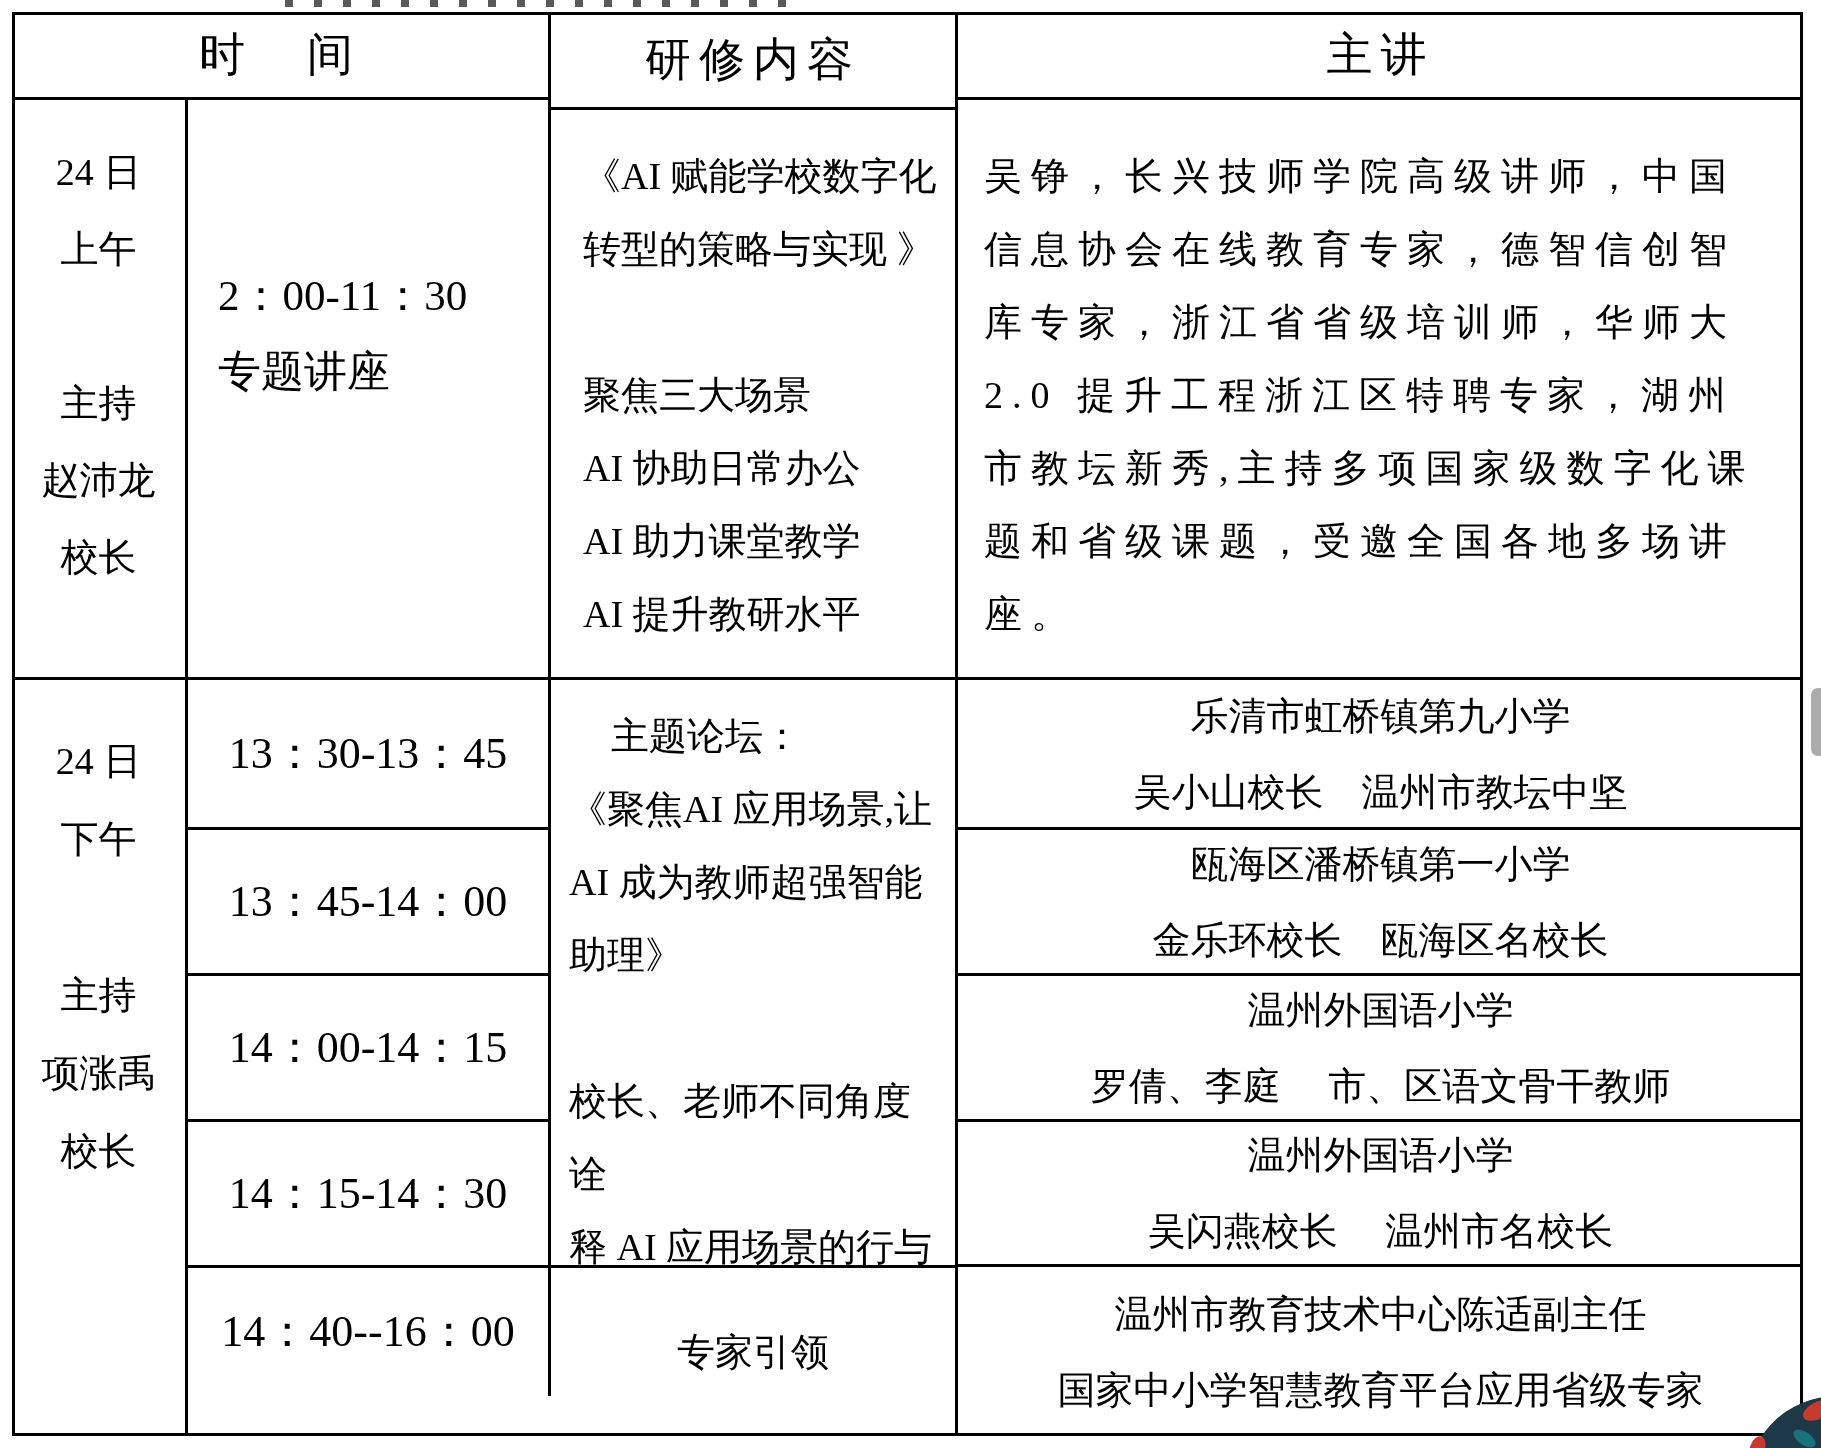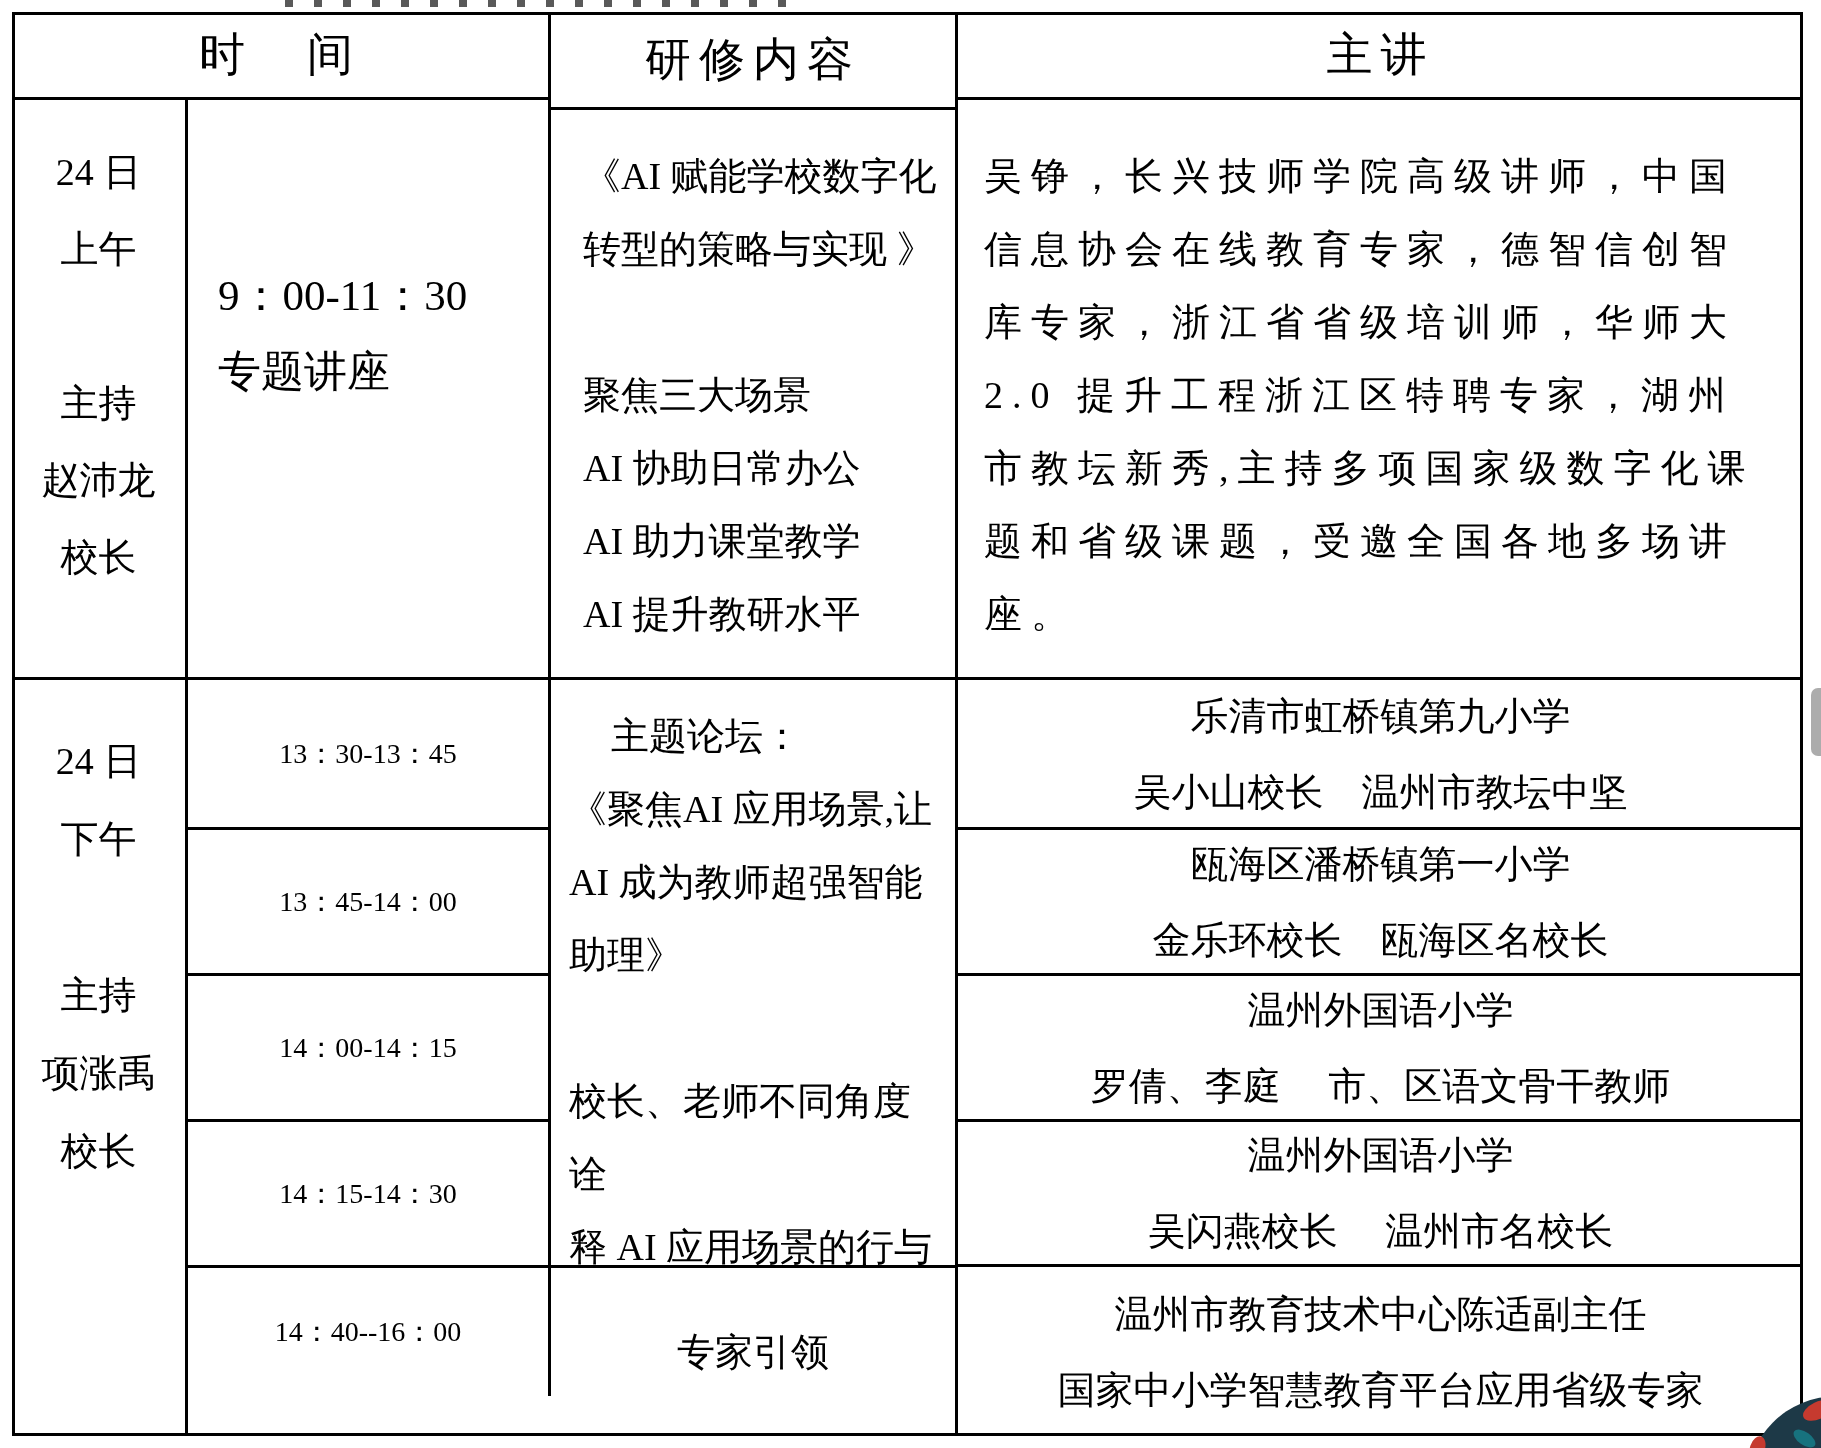--- a/index.html
+++ b/index.html
@@ -26,21 +26,21 @@
     position:absolute;box-sizing:border-box;
     white-space:pre-line;
     font-size:38px;line-height:74px;
     overflow:hidden;
   }
   .br{border-right:3px solid #000;}
   .bb{border-bottom:3px solid #000;}
   .flex-c{display:flex;align-items:center;justify-content:center;text-align:center;}
   .t-center{text-align:center;}
   .hdr{font-size:46px;letter-spacing:8px;}
-  .time-font{font-size:28px;}
+  .time-font{font-size:44px;}
   .session{padding-top:34px;line-height:77px;}
   .session-pm{padding-top:42px;line-height:78px;}
   .b-morning{padding:158px 0 0 30px;font-size:43px;line-height:76px;}
   .c-morning{padding:40px 12px 0 32px;line-height:73px;}
   .c-forum{padding:20px 12px 0 18px;line-height:73px;text-indent:42px;}
   .d-morning{padding:40px 20px 8px 26px;line-height:73px;letter-spacing:9px;text-align:justify;}
   .d-slot{line-height:76px;}
   
   .scroll-thumb{
     position:absolute;right:0;top:688px;width:10px;height:68px;
@@ -73,21 +73,21 @@
 主持
 赵沛龙
 校长</div>
   <div class="cell br t-center session-pm" style="left:12px;top:680px;width:176px;height:756px;">24 日
 下午
 
 主持
 项涨禹
 校长</div>
 
-  <div class="cell br bb b-morning" style="left:188px;top:100px;width:363px;height:580px;">9：00-11：30
+  <div class="cell br bb b-morning" style="left:188px;top:100px;width:363px;height:580px;">2：00-11：30
 专题讲座</div>
   <div class="cell br bb flex-c time-font" style="left:188px;top:680px;width:363px;height:150px;">13：30-13：45</div>
   <div class="cell br bb flex-c time-font" style="left:188px;top:830px;width:363px;height:146px;">13：45-14：00</div>
   <div class="cell br bb flex-c time-font" style="left:188px;top:976px;width:363px;height:146px;">14：00-14：15</div>
   <div class="cell br bb flex-c time-font" style="left:188px;top:1122px;width:363px;height:146px;">14：15-14：30</div>
   <div class="cell br flex-c time-font" style="left:188px;top:1268px;width:363px;height:128px;">14：40--16：00</div>
 
   <div class="cell br bb c-morning" style="left:551px;top:100px;width:407px;height:580px;">《AI 赋能学校数字化
 转型的策略与实现 》
 

